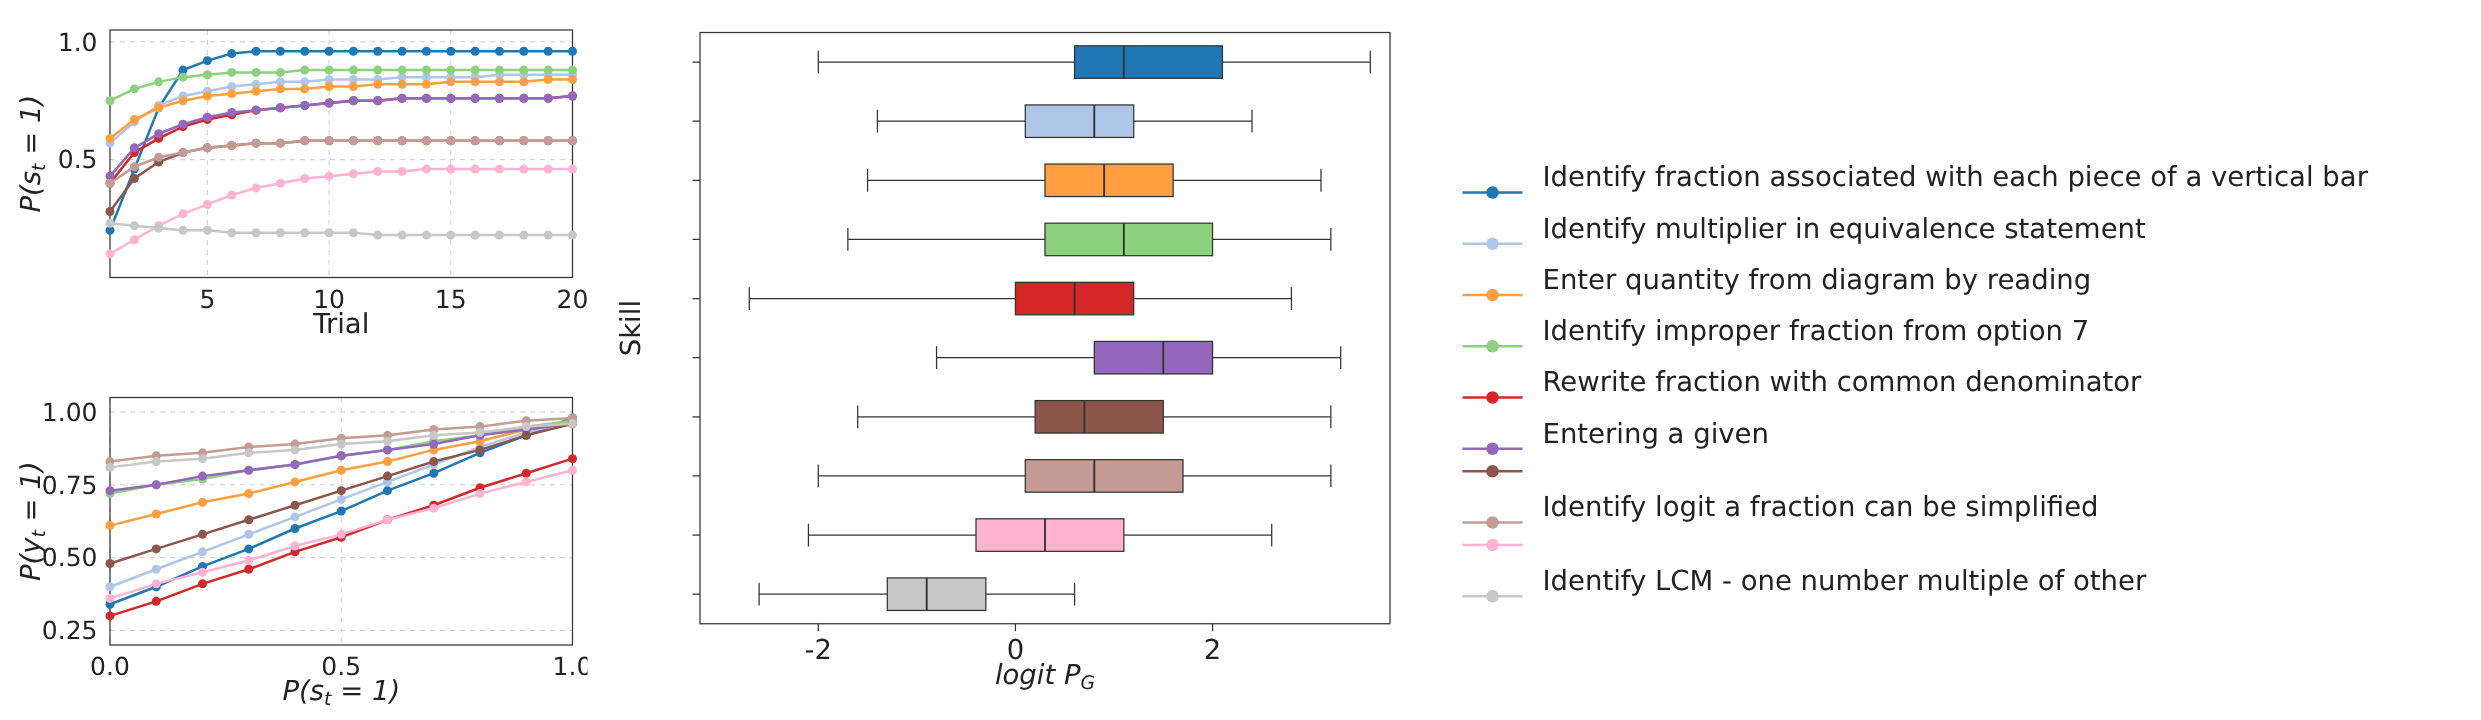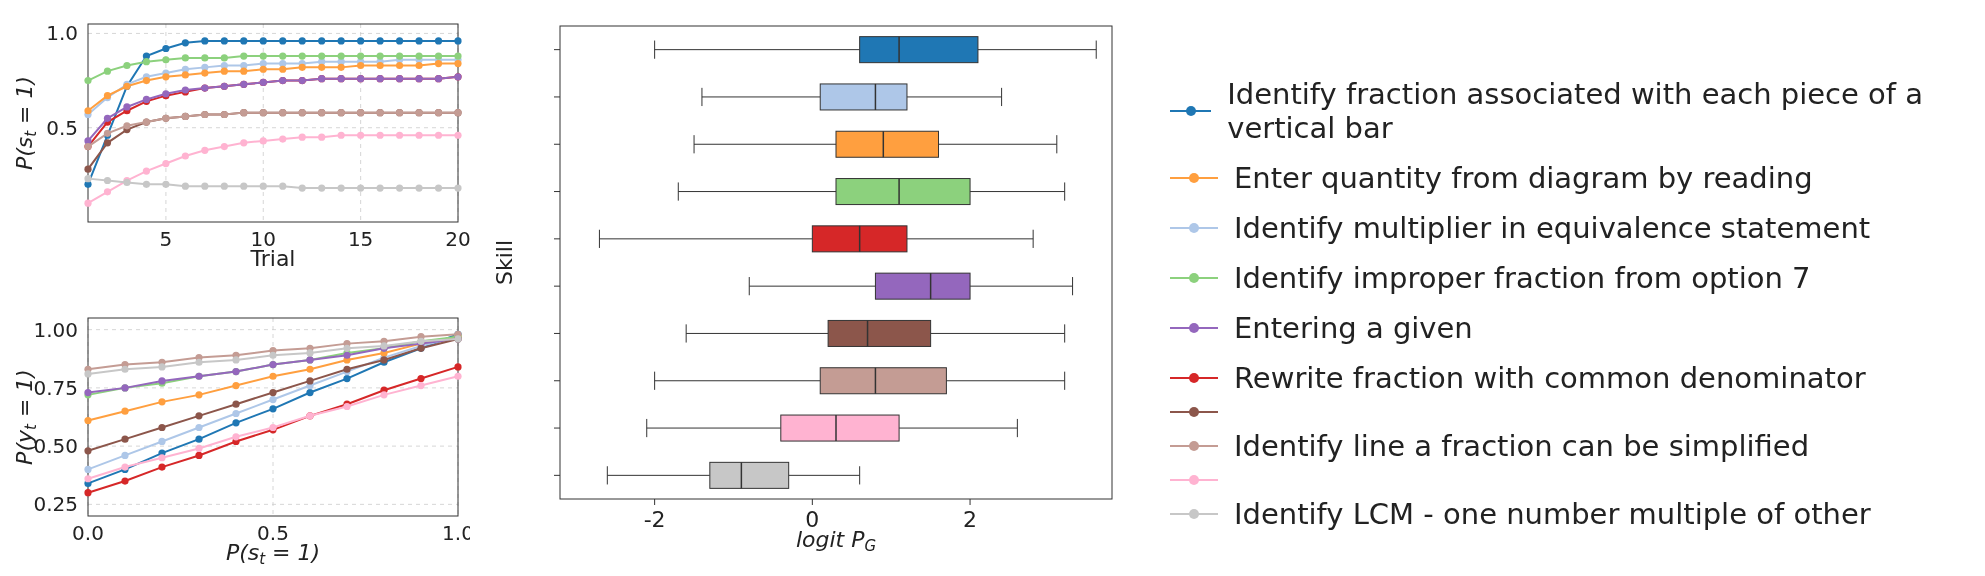--- a/index.html
+++ b/index.html
@@ -37,23 +37,23 @@
   .right-col {
     flex: 1 1 auto;
     display: flex;
     flex-direction: column;
     justify-content: center;
     padding-left: 30px;
     padding-top: 48px;
   }
   .legend-item {
     display: flex;
-    align-items: center;
+    align-items: flex-end;
     margin-bottom: 16px;
-    font-size: 29px;
+    font-size: 22px;
   }
   .legend-line {
     width: 48px;
     height: 2px;
     position: relative;
     margin-right: 16px;
   }
   .legend-line .dot {
     width: 10px;
     height: 10px;
@@ -538,59 +538,59 @@
   </div>
 
   <div class="right-col" id="legend">
       <div class="legend-item">
         <div class="legend-line" style="background: rgb(31, 119, 180);">
           <div class="dot" style="background: rgb(31, 119, 180);"></div>
         </div>
         <span>Identify fraction associated with each piece of a vertical bar</span>
       </div>
       <div class="legend-item">
+        <div class="legend-line" style="background: rgb(174, 199, 232);">
+          <div class="dot" style="background: rgb(174, 199, 232);"></div>
+        </div>
+        <span>Identify multiplier in equivalence statement</span>
+      </div>
+      <div class="legend-item">
         <div class="legend-line" style="background: rgb(255, 159, 63);">
           <div class="dot" style="background: rgb(255, 159, 63);"></div>
         </div>
         <span>Enter quantity from diagram by reading</span>
       </div>
       <div class="legend-item">
-        <div class="legend-line" style="background: rgb(174, 199, 232);">
-          <div class="dot" style="background: rgb(174, 199, 232);"></div>
-        </div>
-        <span>Identify multiplier in equivalence statement</span>
-      </div>
-      <div class="legend-item">
         <div class="legend-line" style="background: rgb(140, 209, 125);">
           <div class="dot" style="background: rgb(140, 209, 125);"></div>
         </div>
         <span>Identify improper fraction from option 7</span>
       </div>
       <div class="legend-item">
+        <div class="legend-line" style="background: rgb(214, 39, 40);">
+          <div class="dot" style="background: rgb(214, 39, 40);"></div>
+        </div>
+        <span>Rewrite fraction with common denominator</span>
+      </div>
+      <div class="legend-item">
         <div class="legend-line" style="background: rgb(148, 103, 189);">
           <div class="dot" style="background: rgb(148, 103, 189);"></div>
         </div>
         <span>Entering a given</span>
       </div>
       <div class="legend-item">
-        <div class="legend-line" style="background: rgb(214, 39, 40);">
-          <div class="dot" style="background: rgb(214, 39, 40);"></div>
-        </div>
-        <span>Rewrite fraction with common denominator</span>
-      </div>
-      <div class="legend-item">
         <div class="legend-line" style="background: rgb(140, 86, 75);">
           <div class="dot" style="background: rgb(140, 86, 75);"></div>
         </div>
       </div>
       <div class="legend-item">
         <div class="legend-line" style="background: rgb(196, 156, 148);">
           <div class="dot" style="background: rgb(196, 156, 148);"></div>
         </div>
-        <span>Identify line a fraction can be simplified</span>
+        <span>Identify logit a fraction can be simplified</span>
       </div>
       <div class="legend-item">
         <div class="legend-line" style="background: rgb(255, 179, 209);">
           <div class="dot" style="background: rgb(255, 179, 209);"></div>
         </div>
       </div>
       <div class="legend-item">
         <div class="legend-line" style="background: rgb(199, 199, 199);">
           <div class="dot" style="background: rgb(199, 199, 199);"></div>
         </div>

